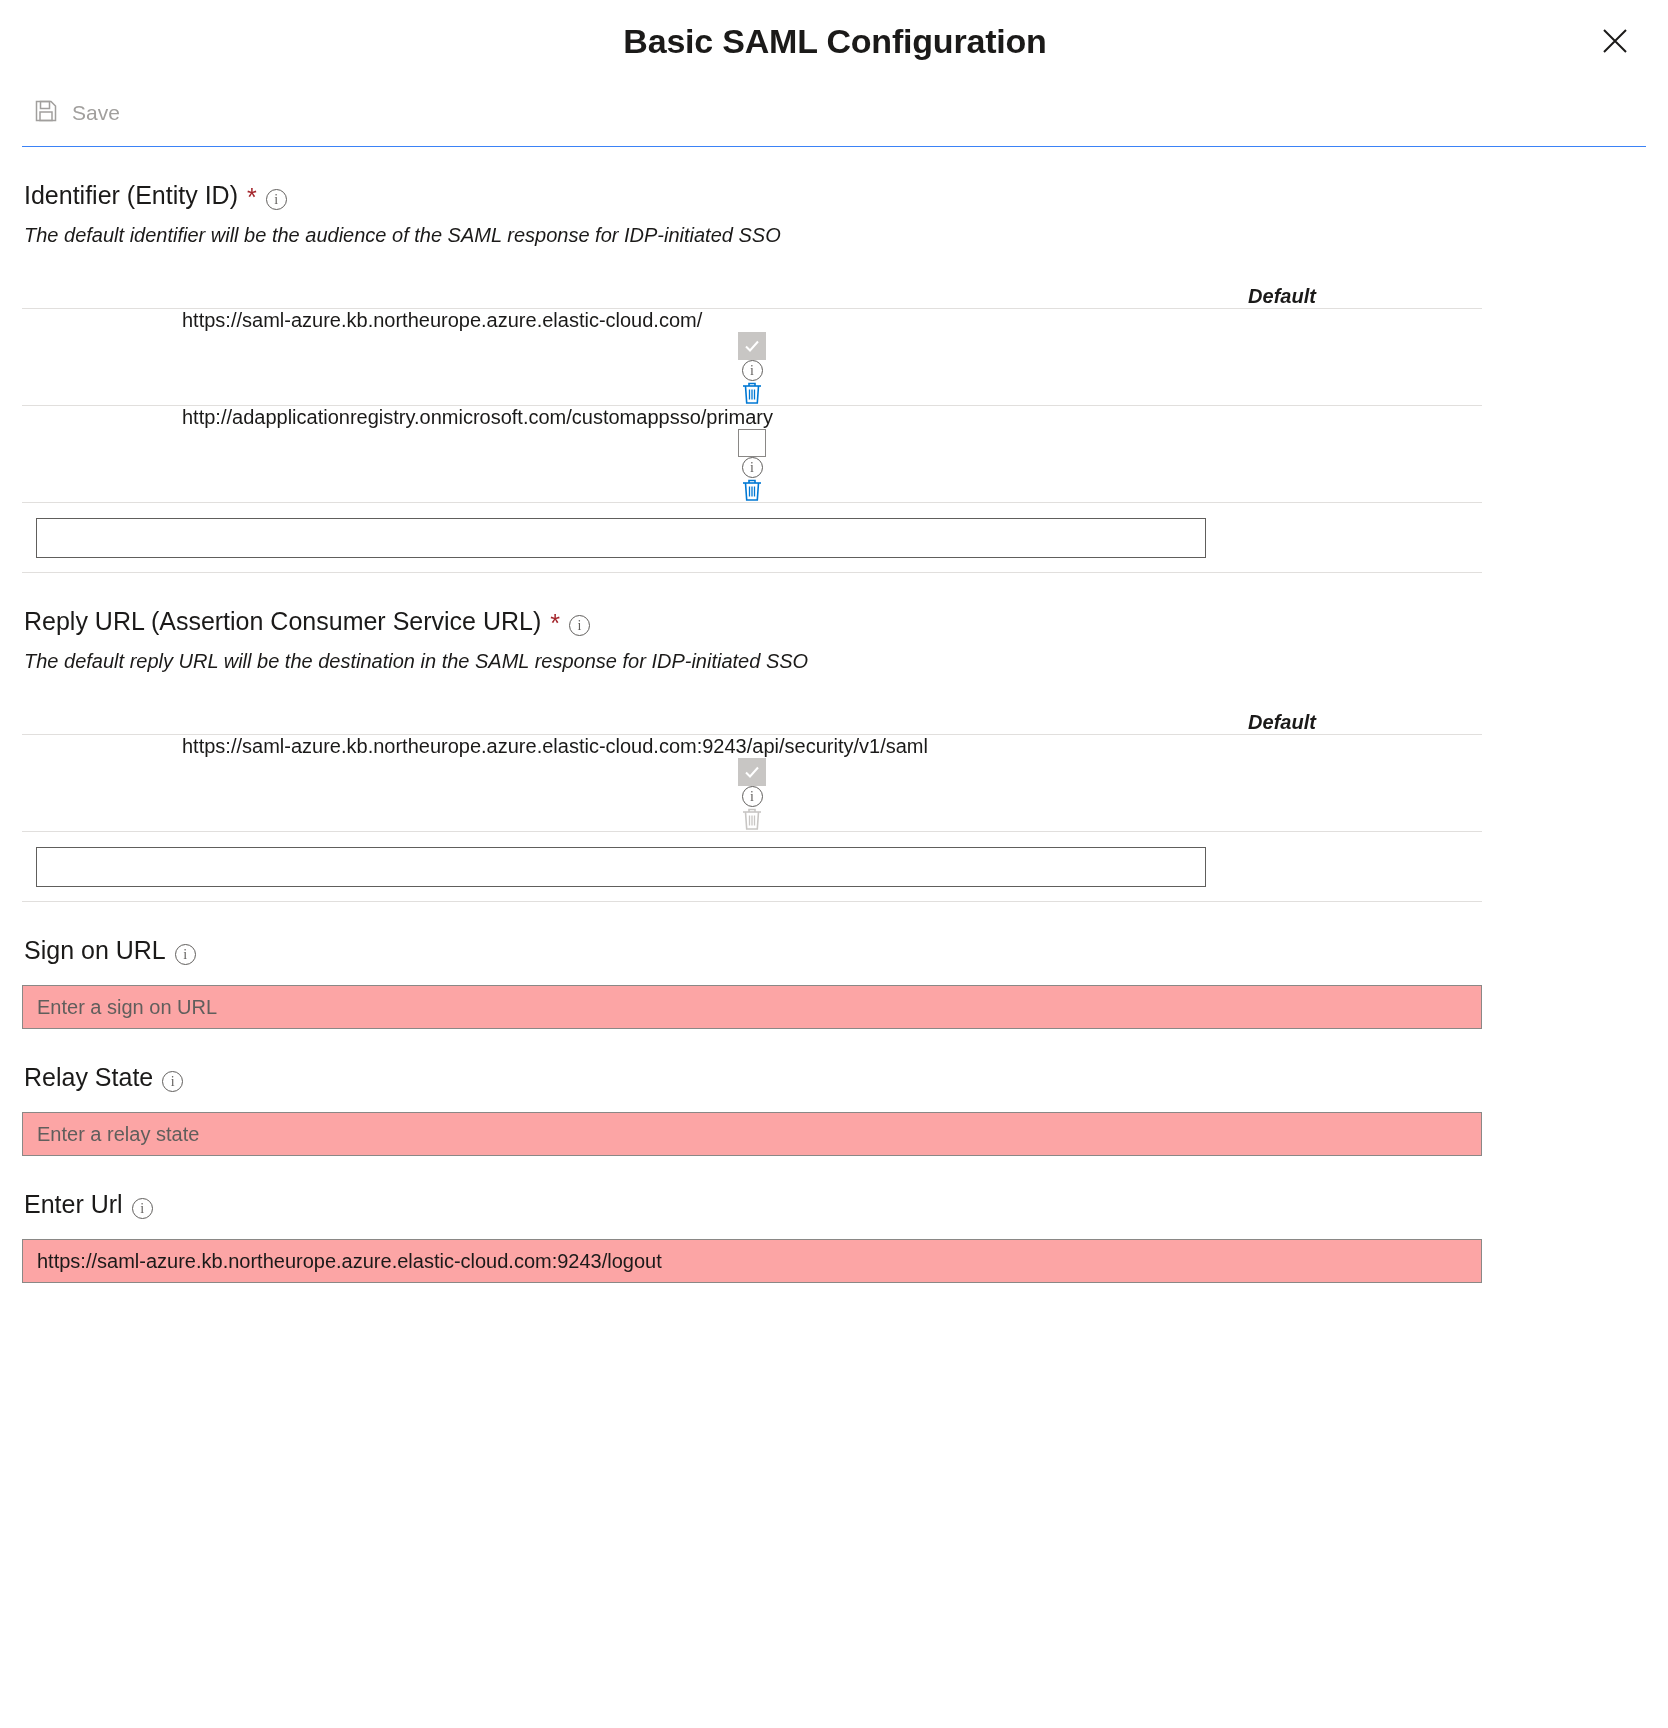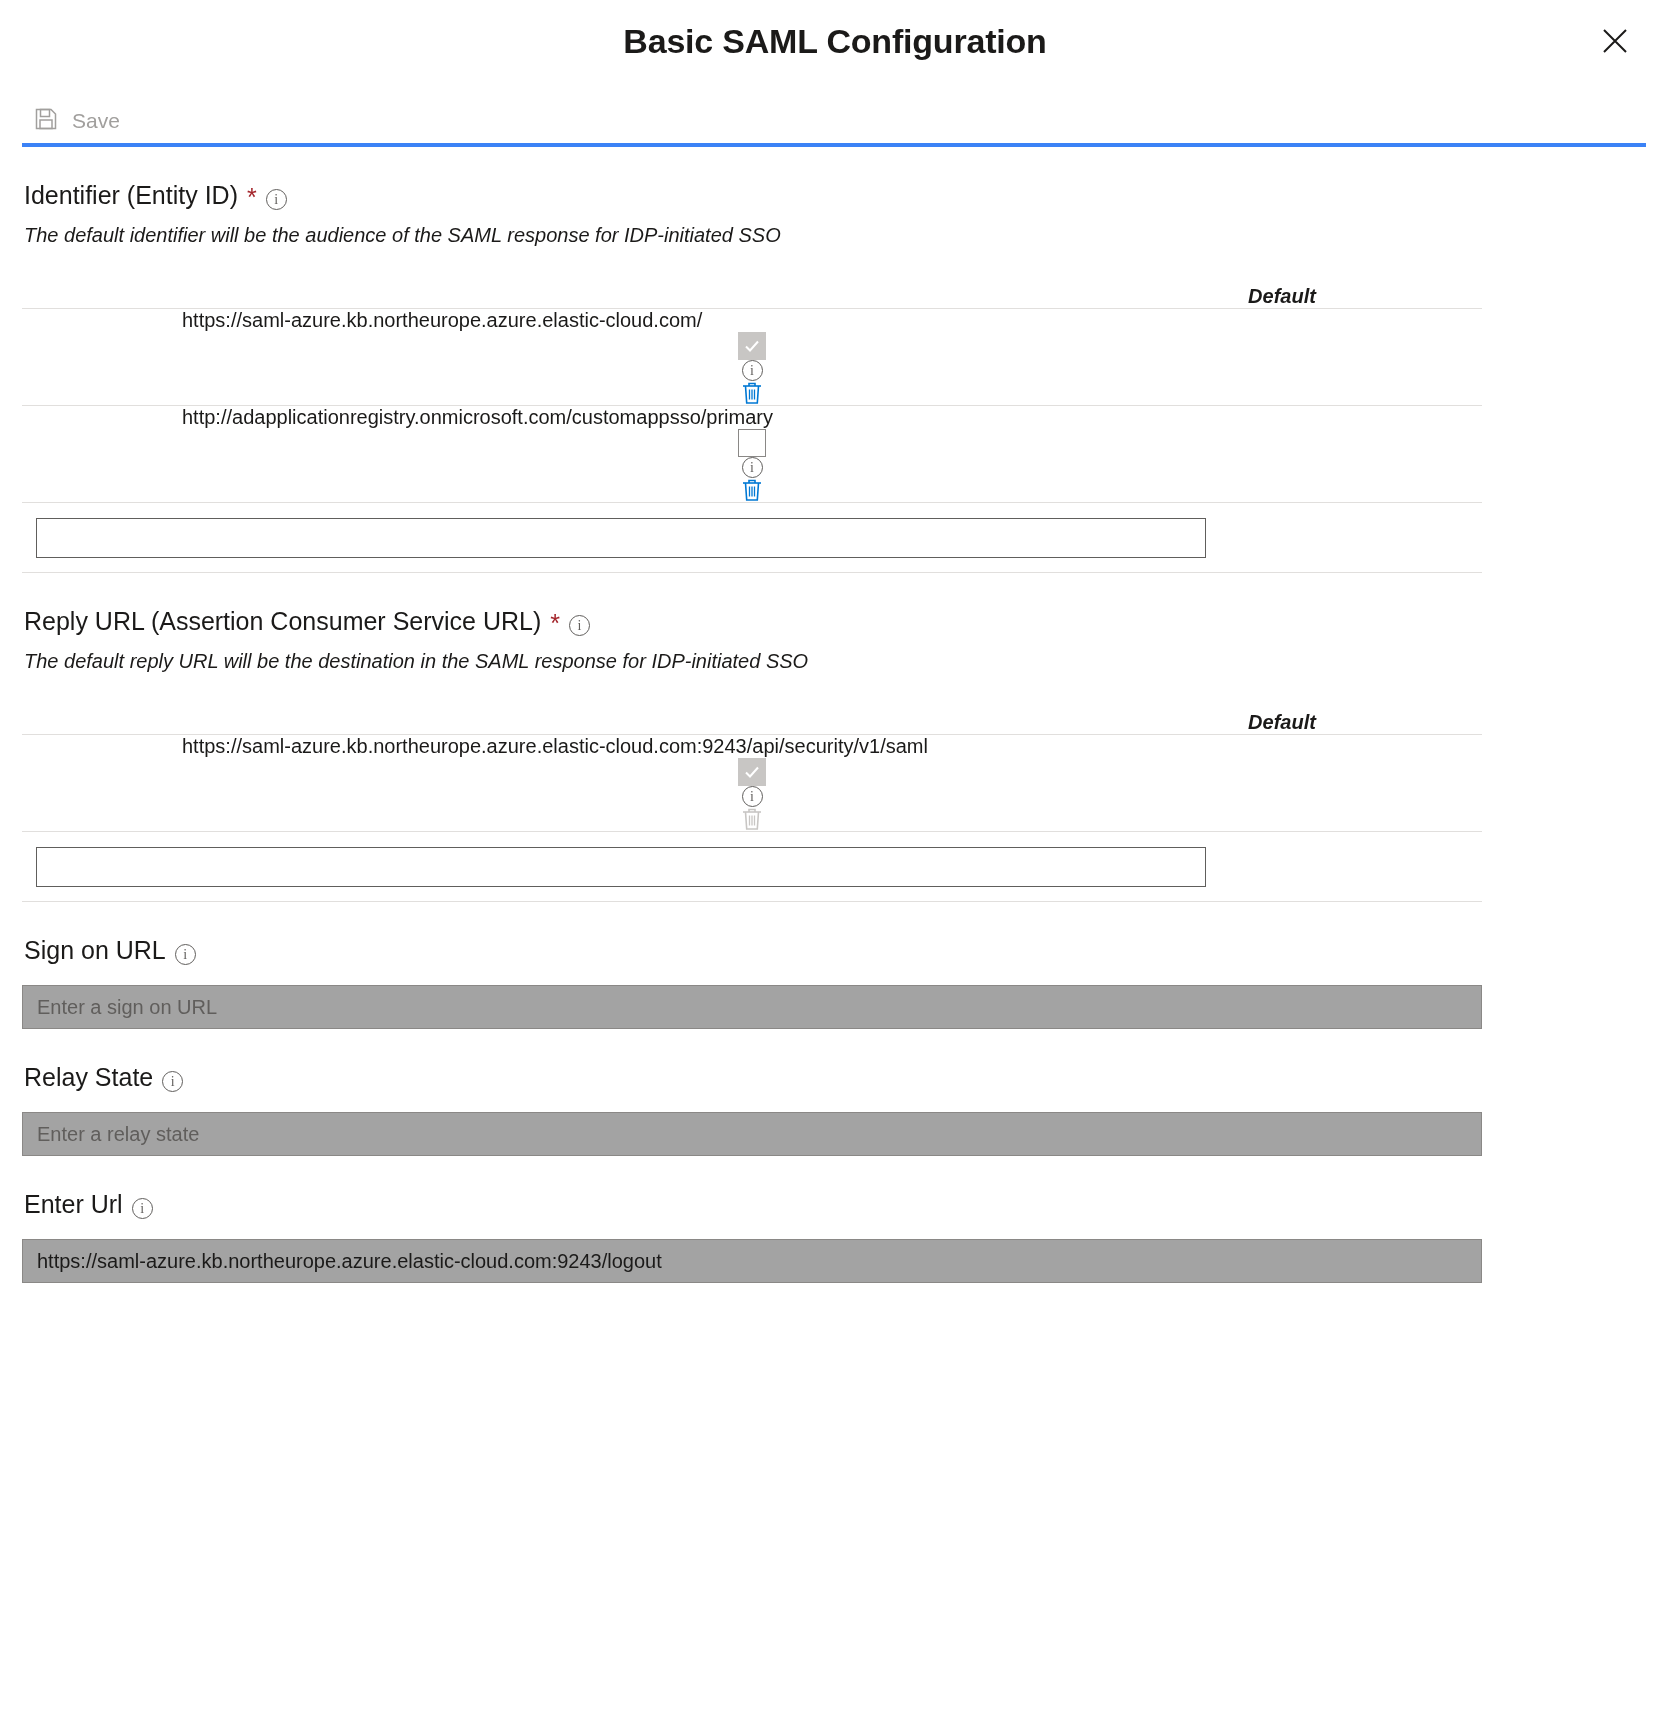--- a/index.html
+++ b/index.html
@@ -45,22 +45,22 @@
     justify-content: center;
     cursor: pointer;
     color: #1b1a19;
   }
   .close-btn svg { display:block; }
   
   .command-bar {
     margin-top: 30px;
     height: 56px;
     display: flex;
-    align-items: flex-end;
-    border-bottom: 4px solid #3b82f6;
+    align-items: flex-start;
+    border-bottom: 1px solid #3b82f6;
     padding-left: 2px;
   }
   .cmd-item {
     display: flex;
     align-items: center;
     gap: 14px;
     height: 44px;
     padding: 0 10px;
     color: #a19f9d;
     cursor: default;
@@ -185,21 +185,21 @@
   
   .plain-input {
     margin-top: 20px;
     width: 1460px;
     height: 44px;
     border: 1px solid #8a8886;
     font-size: 20px;
     font-family: "Liberation Sans", sans-serif;
     padding: 0 14px;
     color: #1b1a19;
-    background: #a3a3a3;
+    background: #fca5a5;
   }
   .plain-input::placeholder { color: #605e5c; }
 </style>
 </head>
 <body>
 
 <div class="panel">
 
   <div class="header">
     <h1 class="panel-title">Basic SAML Configuration</h1>

